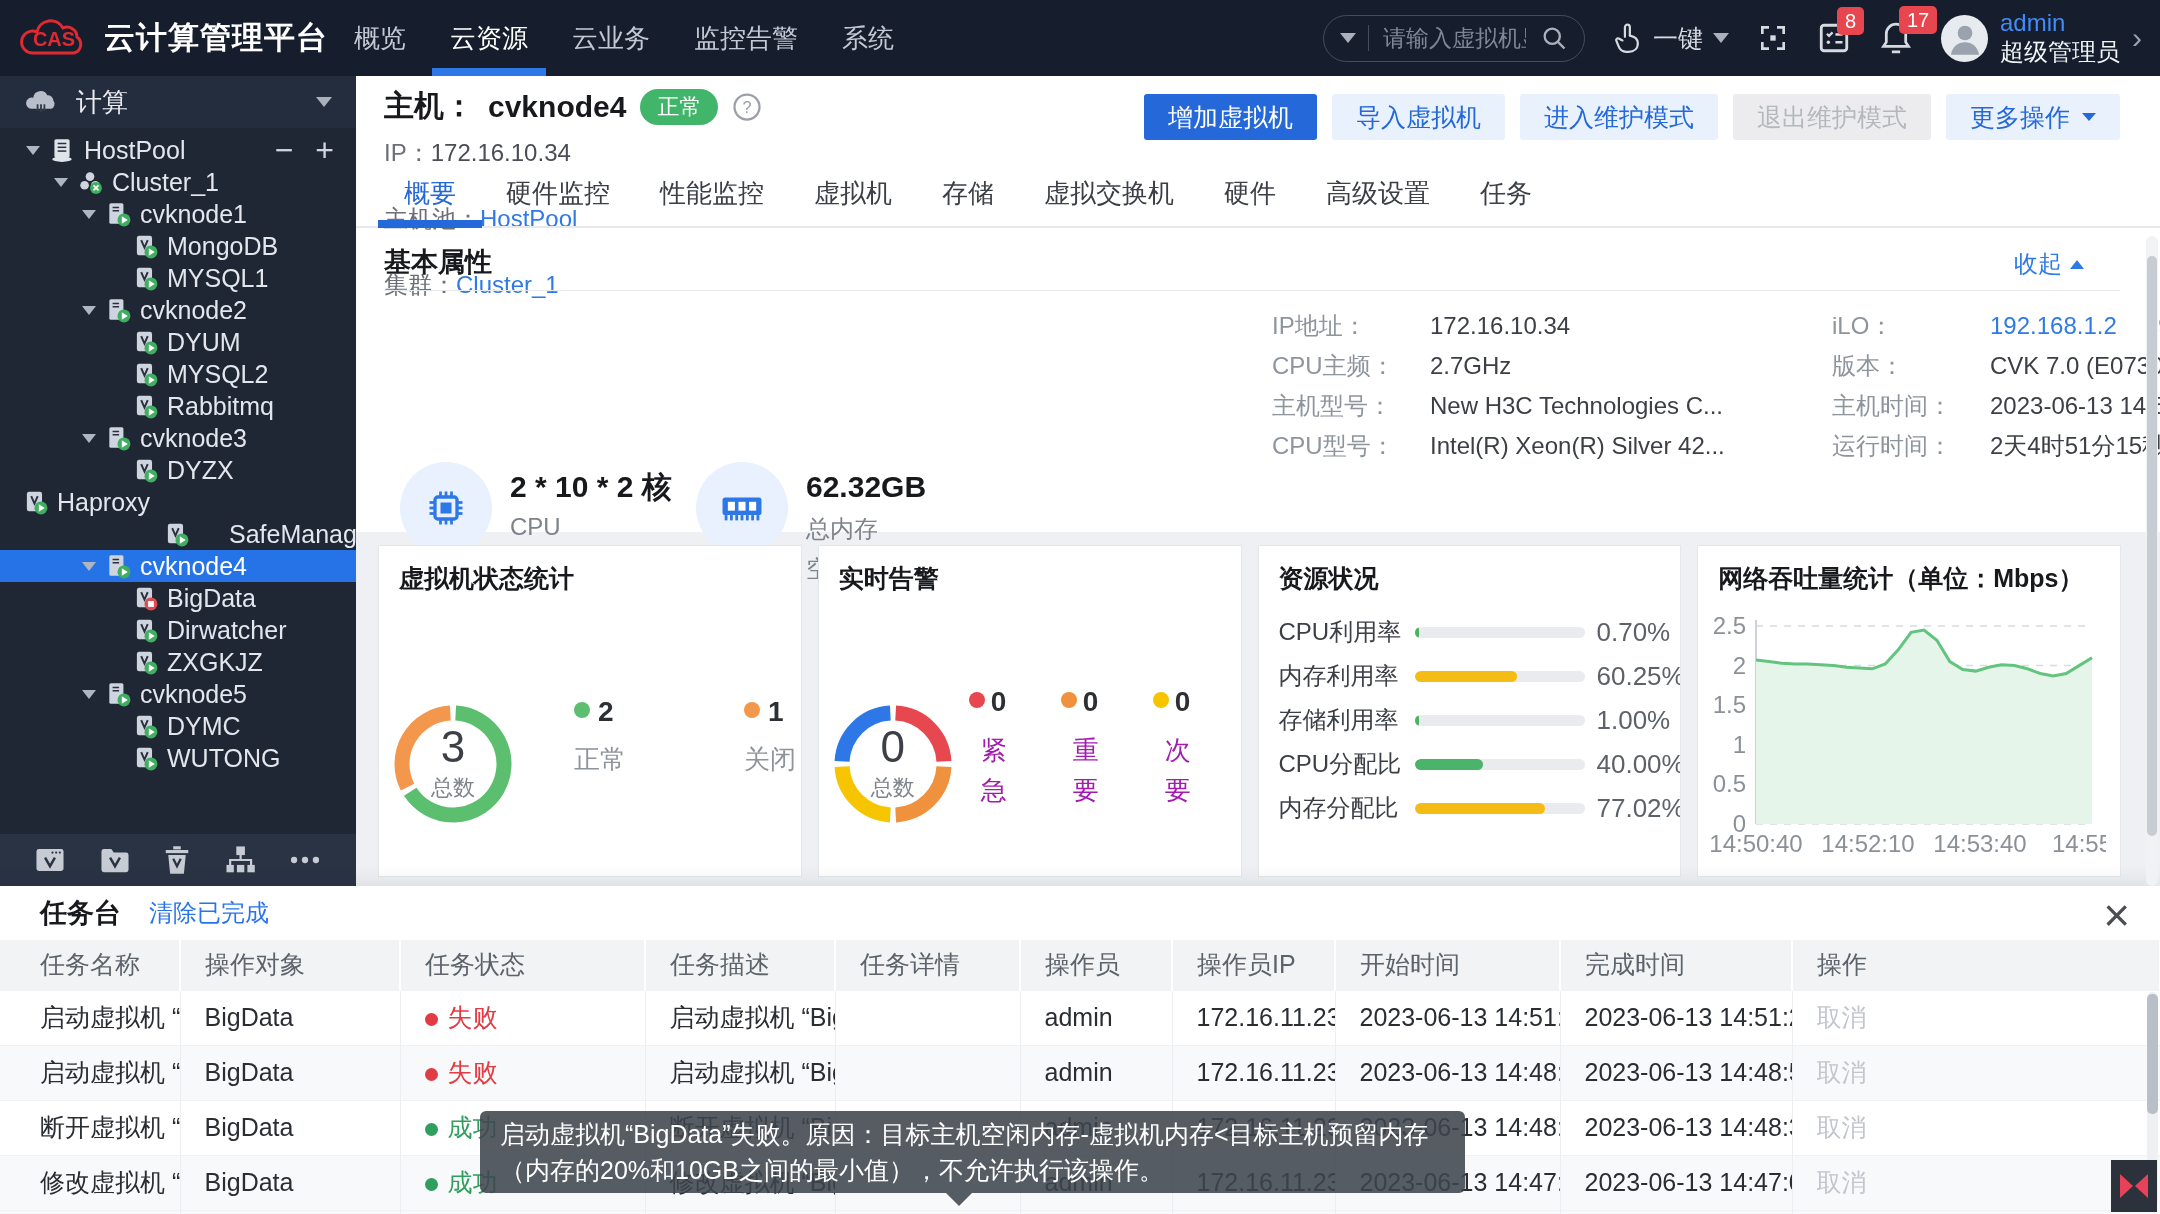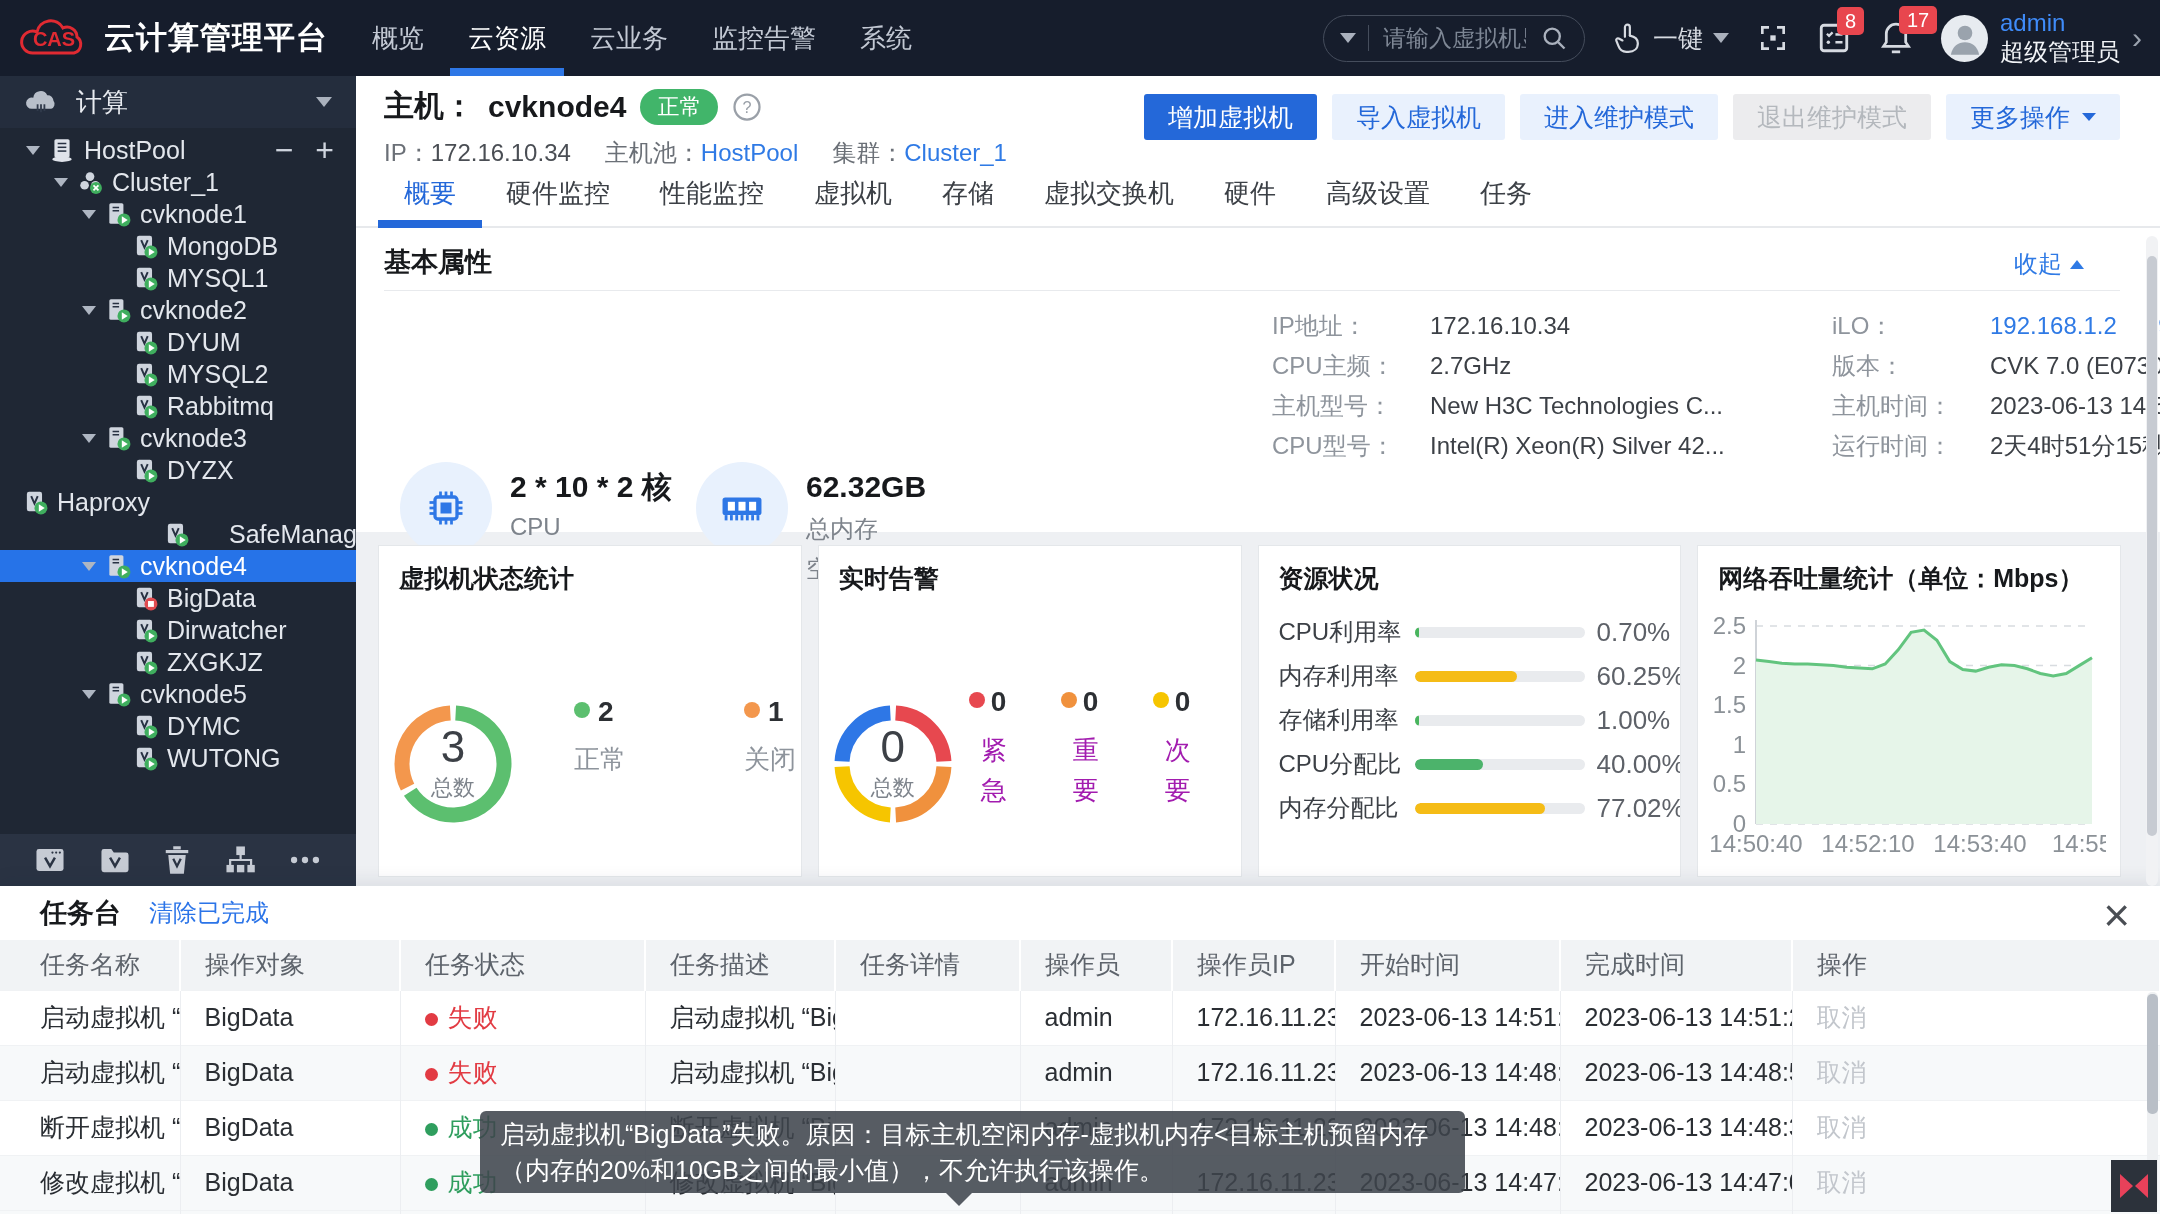--- a/index.html
+++ b/index.html
@@ -5,21 +5,21 @@
   html,body{margin:0;padding:0;}
   body{width:2160px;height:1214px;position:relative;overflow:hidden;background:#eef0f3;
        font-family:"Liberation Sans","DejaVu Sans",sans-serif;}
   *{box-sizing:border-box;}
 
   
   .navbar{position:absolute;left:0;top:0;width:2160px;height:76px;background:#161d2c;
           display:flex;align-items:center;padding:0 18px;z-index:30;}
   .logo{display:flex;align-items:center;gap:14px;}
   .app-title{color:#fff;font-size:31px;font-weight:bold;margin-left:14px;letter-spacing:1px;}
-  .menu{display:flex;margin-left:40px;gap:36px;height:76px;align-items:stretch;}
+  .menu{display:flex;margin-left:22px;gap:36px;height:76px;align-items:stretch;}
   .menu-item{color:#c3c9d4;font-size:26px;line-height:76px;position:relative;padding:0 4px;cursor:pointer;}
   .menu-item.active{color:#fff;}
   .menu-item.active::after{content:"";position:absolute;left:-14px;right:-14px;bottom:0;height:8px;background:#2e77e6;}
   .nav-right{margin-left:auto;display:flex;align-items:center;gap:28px;}
   .search-pill{width:262px;height:47px;border:1px solid #454d5c;border-radius:24px;display:flex;
                align-items:center;padding:0 16px;gap:12px;}
   .caret-down{width:0;height:0;border-left:8px solid transparent;border-right:8px solid transparent;
               border-top:10px solid #aab1bd;display:inline-block;}
   .pill-div{width:1px;height:26px;background:#454d5c;}
   .search-pill input{flex:1;min-width:0;background:transparent;border:0;outline:0;color:#cfd4dc;font-size:23px;}
@@ -52,21 +52,21 @@
   .sidebar-toolbar .tb{display:flex;color:#c6cbd4;cursor:pointer;}
 
   
   .main{position:absolute;left:356px;top:76px;width:1804px;height:810px;background:#eef0f3;overflow:hidden;}
   .white-top{position:absolute;left:0;top:0;right:0;height:456px;background:#fff;}
 
   .host-header{position:absolute;left:28px;top:10px;right:30px;height:78px;}
   .hh-title{display:flex;align-items:center;gap:14px;}
   .hh-name{font-size:30px;font-weight:bold;color:#17191c;}
   .status-pill{background:#41b56a;color:#fff;font-size:22px;border-radius:18px;padding:3px 17px;}
-  .hh-sub{margin-top:10px;font-size:24px;color:#6b7077;display:flex;gap:34px;}
+  .hh-sub{margin-top:10px;font-size:24px;color:#6b7077;display:flex;gap:34px;flex-direction:column;}
   .hh-sub .lbl{color:#6b7077;}
   .hh-sub .val{color:#4a4e54;}
   .hh-sub .link{color:#2f7ae5;cursor:pointer;}
   .hh-buttons{position:absolute;right:10px;top:8px;display:flex;gap:15px;}
   .btn{height:46px;font-size:25px;padding:0 24px;border-radius:3px;display:flex;align-items:center;gap:12px;cursor:pointer;white-space:nowrap;}
   .btn.primary{background:#2468d9;color:#fff;}
   .btn.light{background:#e9f1fd;color:#2468d9;}
   .btn.disabled{background:#ececee;color:#b4b8bd;cursor:default;}
   .btn .caret-down{border-top-color:currentColor;border-left-width:7px;border-right-width:7px;border-top-width:8px;}
 

